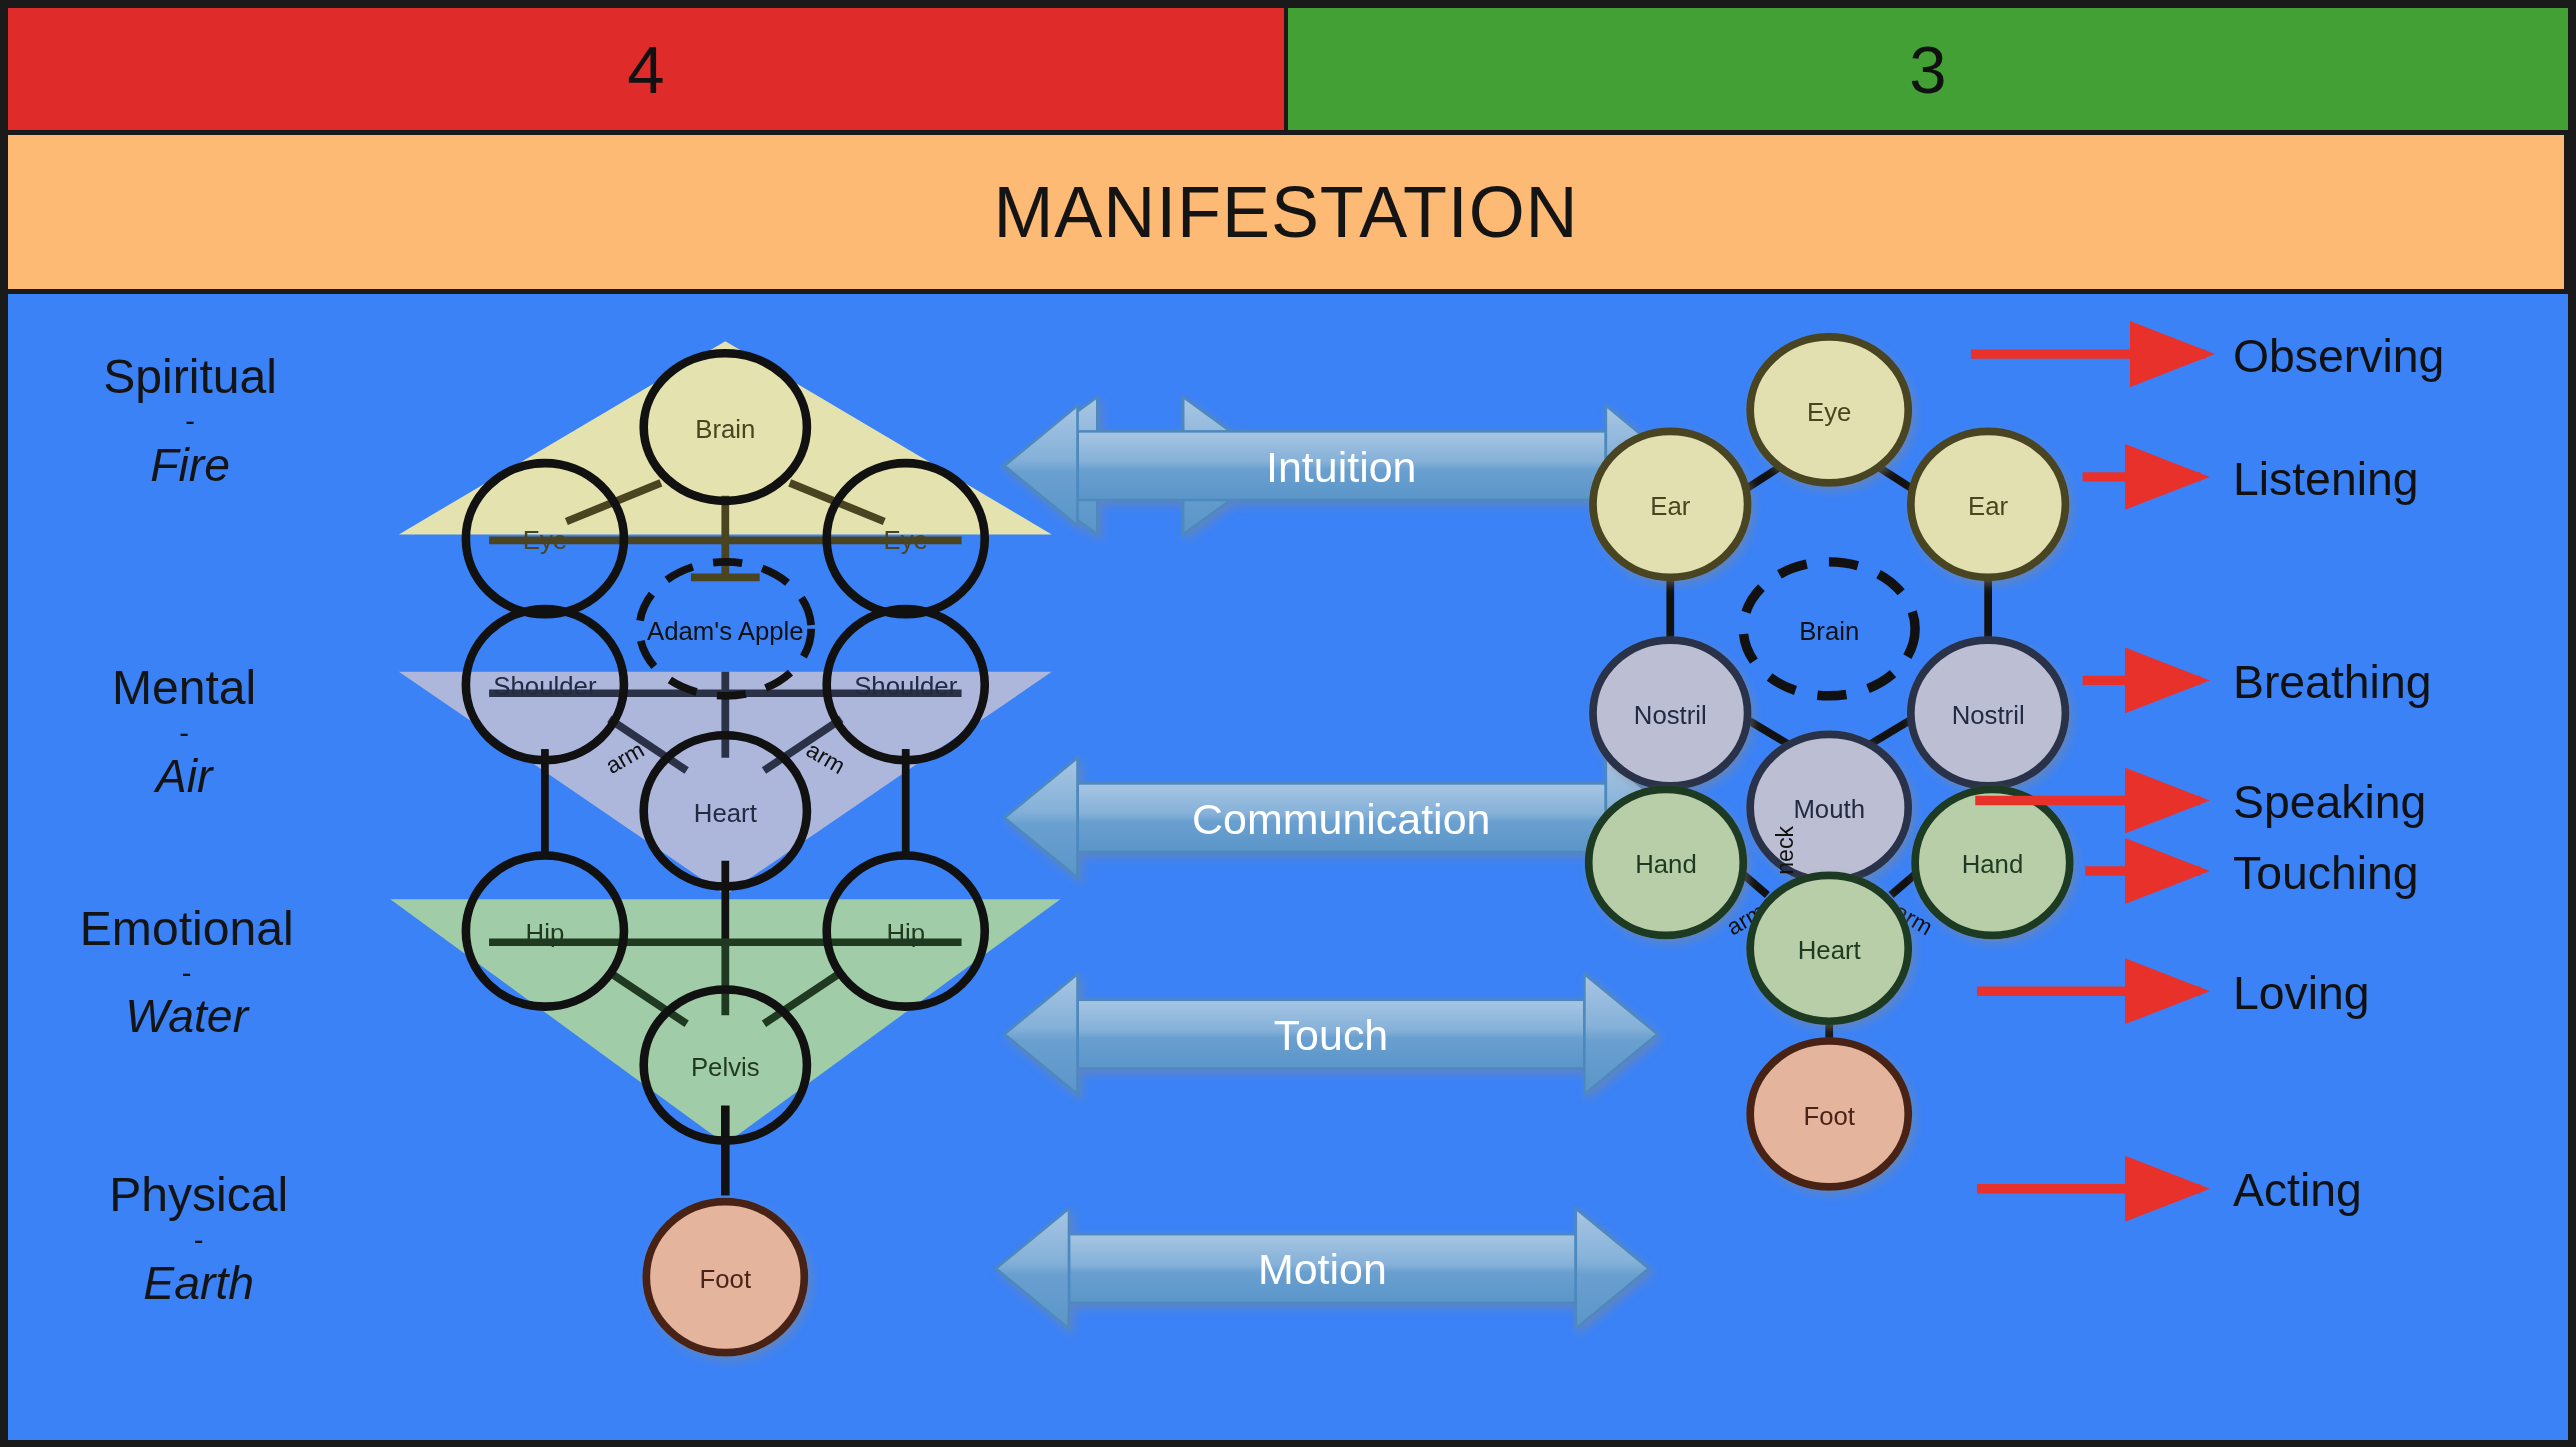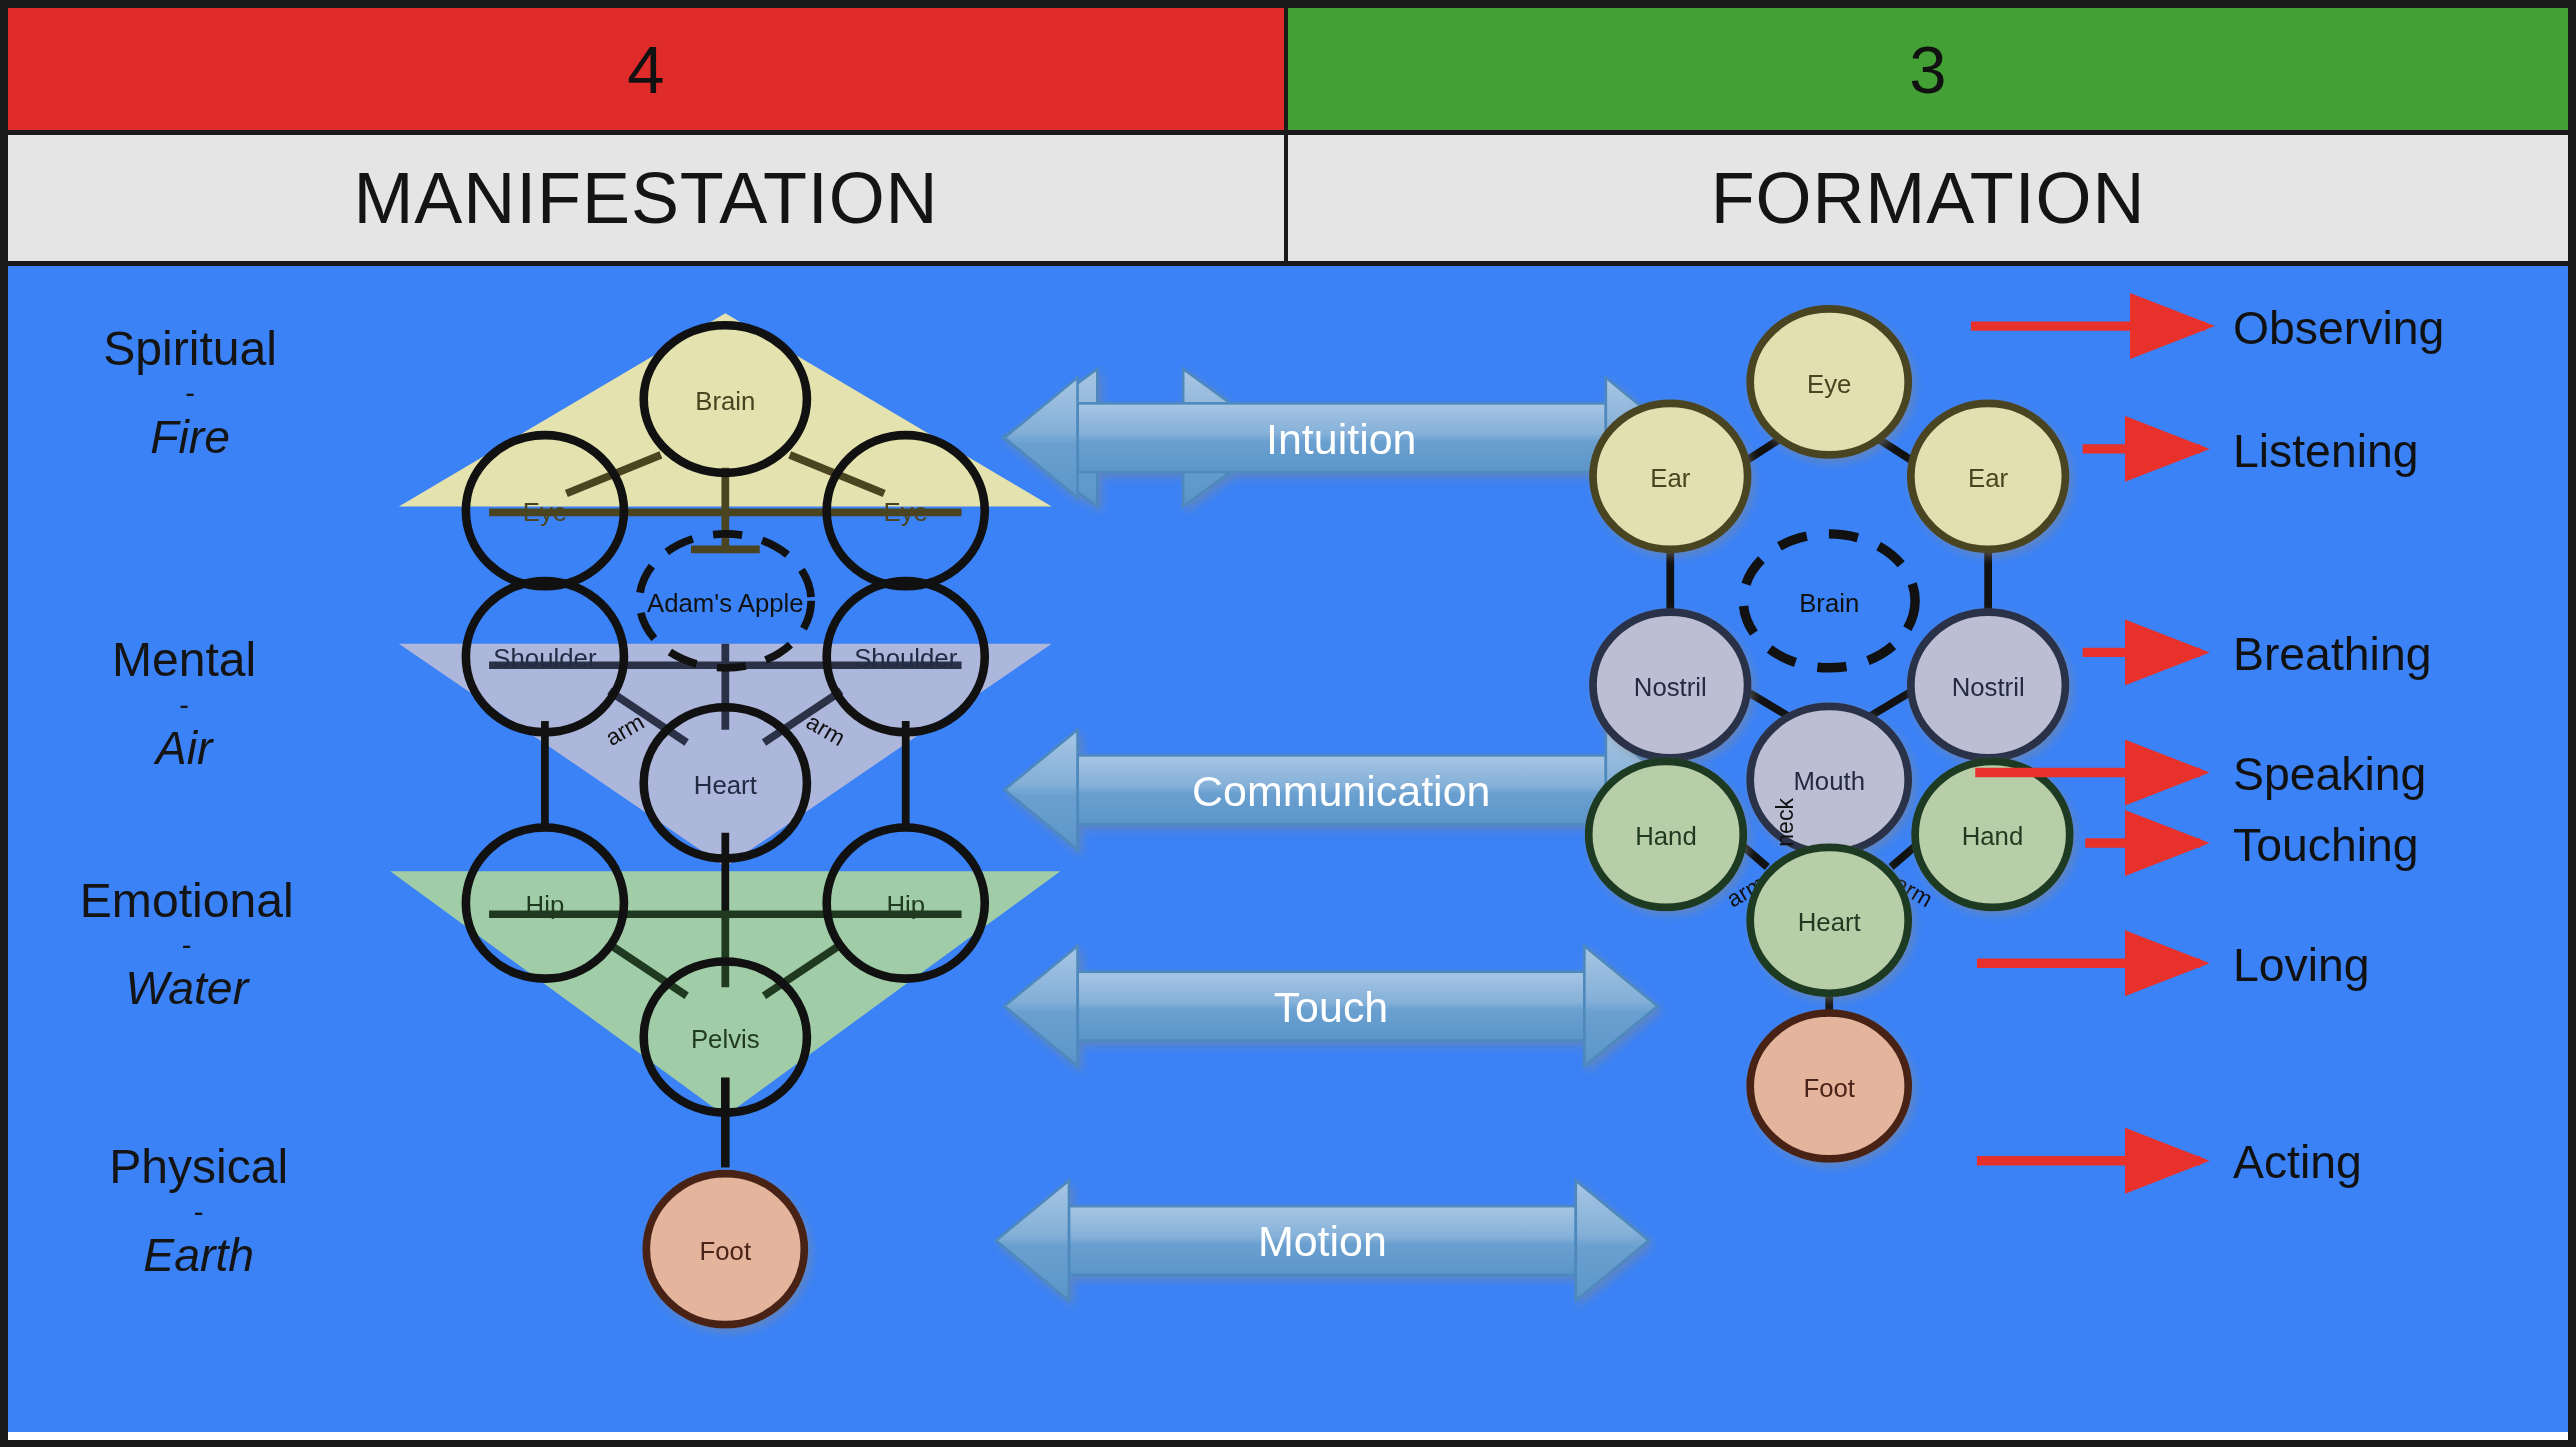--- a/index.html
+++ b/index.html
@@ -7,22 +7,22 @@
   .page{position:relative;width:2576px;height:1448px;background:#fff;
         box-sizing:border-box;border:8.6px solid #1a1a1a;overflow:hidden;}
 
   
   .hdr-num-row{display:flex;width:100%;height:122px;box-sizing:border-box;}
   .hdr-num{flex:1 1 50%;display:flex;align-items:center;justify-content:center;
            font-size:67px;color:#111;box-sizing:border-box;}
   .hdr-num.red{background:#e02b2b;border-right:4.3px solid #1a1a1a;}
   .hdr-num.green{background:#43a034;}
 
-  .hdr-title-row{display:flex;width:100%;height:136px;box-sizing:border-box;
-                 border-top:5.2px solid #1a1a1a;border-bottom:5.2px solid #1a1a1a;background:#e5e5e5;}
+  .hdr-title-row{display:flex;width:100%;height:164px;box-sizing:border-box;
+                 border-top:5.2px solid #1a1a1a;border-bottom:5.2px solid #1a1a1a;background:#fdba74;}
   .hdr-title{flex:1 1 50%;display:flex;align-items:center;justify-content:center;
              font-size:72px;letter-spacing:0.9px;color:#141414;box-sizing:border-box;}
   .hdr-title.left{border-right:4.3px solid #1a1a1a;}
 
   
   .body-area{position:relative;width:100%;height:1166px;background:#3b82f6;}
   svg.stage{position:absolute;left:0;top:0;width:100%;height:100%;}
 
   .lvl-main{font-size:56px;fill:#141414;}
   .lvl-dash{font-size:34px;fill:#141414;}
@@ -43,21 +43,20 @@
 <body>
 
 <div class="page">
 
   <div class="hdr-num-row">
     <div class="hdr-num red">4</div>
     <div class="hdr-num green">3</div>
   </div>
   <div class="hdr-title-row">
     <div class="hdr-title left">MANIFESTATION</div>
-    <div class="hdr-title">FORMATION</div>
   </div>
 
   <div class="body-area">
   <svg class="stage" viewBox="0 0 2980 1358" preserveAspectRatio="none">
 
     <defs>
       <linearGradient id="bannerGrad" x1="0" y1="0" x2="0" y2="1">
         <stop offset="0%" stop-color="#a8c6e4"></stop>
         <stop offset="45%" stop-color="#84b0d8"></stop>
         <stop offset="55%" stop-color="#6aa0d0"></stop>

